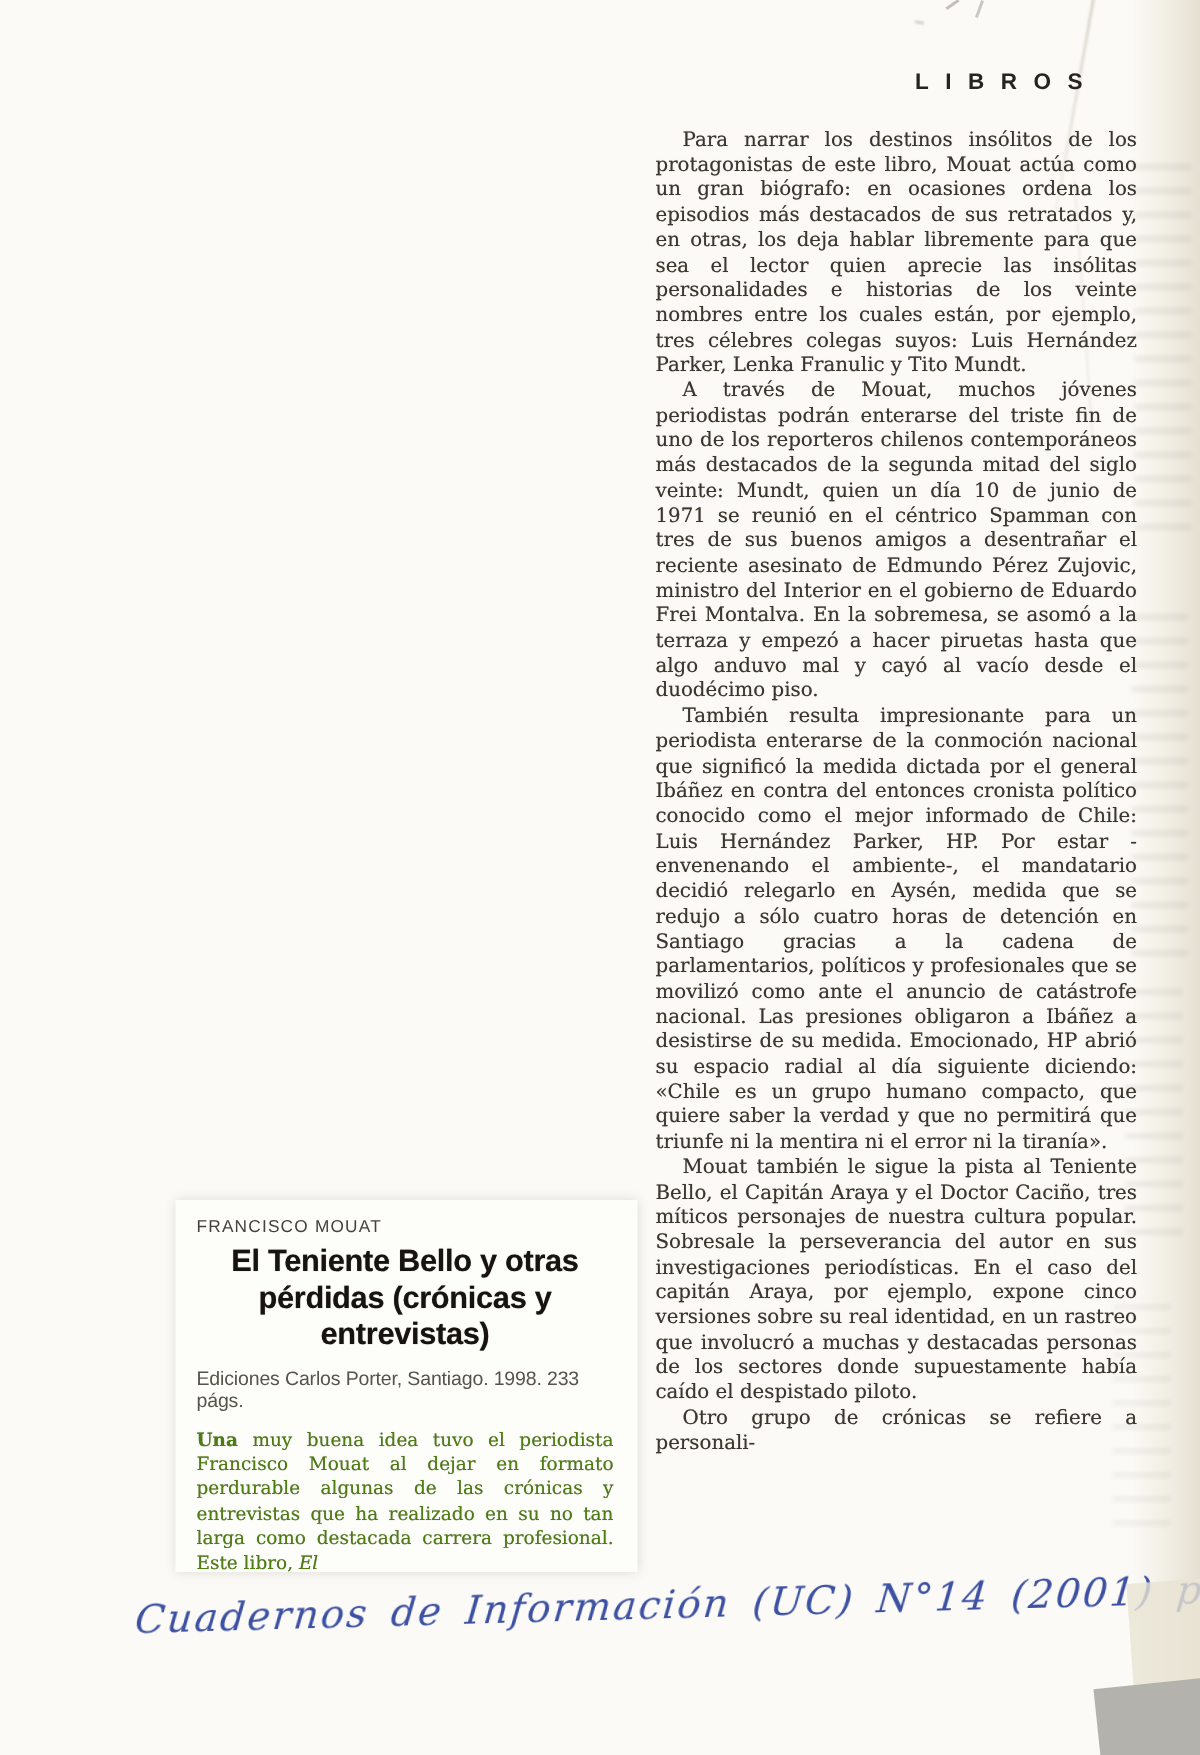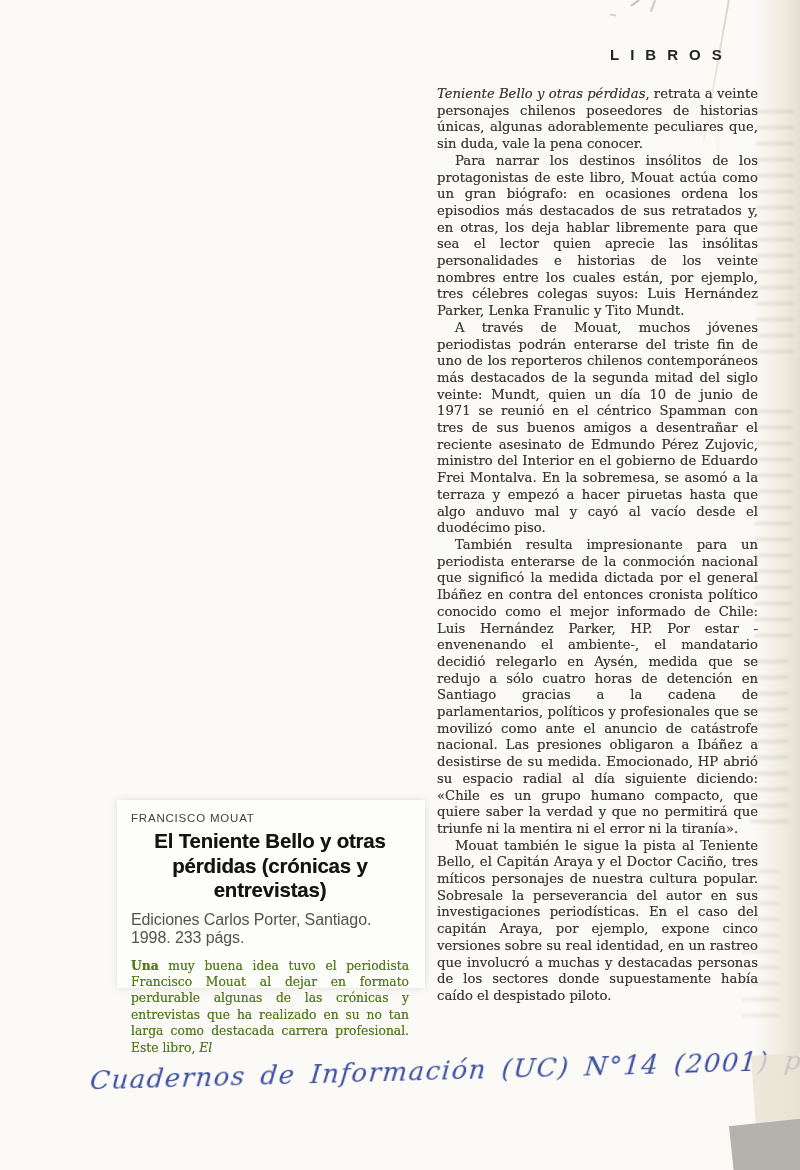--- a/index.html
+++ b/index.html
@@ -66,41 +66,41 @@
     font-size:13.2px; line-height:16.7px; color:#3a352e;
     text-align:justify;
     text-shadow:0 0 .5px rgba(58,53,46,.55);
   }
   .review-column p { margin:0; text-indent:18px; }
   .review-column p.no-indent { text-indent:0; }
   .review-column em { font-style:italic; }
 
   
   .clipping {
-    position:absolute; left:117px; top:800px; width:308px; height:188px;
+    position:absolute; left:117px; top:800px; width:308px; height:248px;
     background:#fdfdfa;
     box-shadow:0 0 7px rgba(90,85,70,.18);
     box-sizing:border-box;
     padding:12px 16px 0 14px;
   }
   .clipping .kicker {
     font-family:"Liberation Sans", sans-serif;
     font-size:11.5px; letter-spacing:.8px; color:#45413b;
   }
   .clipping .title {
     margin:5px 0 8px 0;
     font-family:"Liberation Sans", sans-serif;
     font-weight:bold; font-size:20.5px; line-height:24.5px;
     letter-spacing:-0.2px; color:#17140f;
     text-shadow:0 0 .6px rgba(23,20,15,.6);
     text-align:center;
   }
   .clipping .imprint {
     font-family:"Liberation Sans", sans-serif;
-    font-size:16px; letter-spacing:-0.1px; color:#57534b;
+    font-size:13px; letter-spacing:-0.1px; color:#57534b;
   }
   .clipping .intro {
     margin:11px 0 0 0;
     font-size:12.3px; line-height:16.4px; color:#4d7c0f;
     text-align:justify;
     text-shadow:0 0 .5px rgba(58,53,46,.5);
   }
   .clipping .intro b { font-weight:bold; }
   .clipping .intro em { font-style:italic; }
 
@@ -127,25 +127,25 @@
   <div class="smudge s4"></div>
   <div class="crease-1"></div>
   <div class="crease-2"></div>
   <div class="pencil-1"></div>
   <div class="pencil-2"></div>
   <div class="pencil-3"></div>
 
   <header class="libros">LIBROS</header>
 
   <main class="review-column">
-    <p class="no-indent"><em>Teniente Bello y otras pérdidas</em><span>, retrata a veinte personajes chilenos poseedores de historias únicas, algunas adorablemente peculiares que, sin duda, vale la pena conocer.</span></p>
     <p>Para narrar los destinos insólitos de los protagonistas de este libro, Mouat actúa como un gran biógrafo: en ocasiones ordena los episodios más destacados de sus retratados y, en otras, los deja hablar libremente para que sea el lector quien aprecie las insólitas personalidades e historias de los veinte nombres entre los cuales están, por ejemplo, tres célebres colegas suyos: Luis Hernández Parker, Lenka Franulic y Tito Mundt.</p>
     <p>A través de Mouat, muchos jóvenes periodistas podrán enterarse del triste fin de uno de los reporteros chilenos contemporáneos más destacados de la segunda mitad del siglo veinte: Mundt, quien un día 10 de junio de 1971 se reunió en el céntrico Spamman con tres de sus buenos amigos a desentrañar el reciente asesinato de Edmundo Pérez Zujovic, ministro del Interior en el gobierno de Eduardo Frei Montalva. En la sobremesa, se asomó a la terraza y empezó a hacer piruetas hasta que algo anduvo mal y cayó al vacío desde el duodécimo piso.</p>
     <p>También resulta impresionante para un periodista enterarse de la conmoción nacional que significó la medida dictada por el general Ibáñez en contra del entonces cronista político conocido como el mejor informado de Chile: Luis Hernández Parker, HP. Por estar -envenenando el ambiente-, el mandatario decidió relegarlo en Aysén, medida que se redujo a sólo cuatro horas de detención en Santiago gracias a la cadena de parlamentarios, políticos y profesionales que se movilizó como ante el anuncio de catástrofe nacional. Las presiones obligaron a Ibáñez a desistirse de su medida. Emocionado, HP abrió su espacio radial al día siguiente diciendo: «Chile es un grupo humano compacto, que quiere saber la verdad y que no permitirá que triunfe ni la mentira ni el error ni la tiranía».</p>
     <p>Mouat también le sigue la pista al Teniente Bello, el Capitán Araya y el Doctor Caciño, tres míticos personajes de nuestra cultura popular. Sobresale la perseverancia del autor en sus investigaciones periodísticas. En el caso del capitán Araya, por ejemplo, expone cinco versiones sobre su real identidad, en un rastreo que involucró a muchas y destacadas personas de los sectores donde supuestamente había caído el despistado piloto.</p>
+    <p>Otro grupo de crónicas se refiere a personali-</p>
   </main>
 
   <aside class="clipping">
     <div class="kicker">FRANCISCO MOUAT</div>
     <h1 class="title">El Teniente Bello y otras pérdidas (crónicas y entrevistas)</h1>
     <div class="imprint">Ediciones Carlos Porter, Santiago. 1998. 233 págs.</div>
     <p class="intro"><b>Una</b><span> muy buena idea tuvo el periodista Francisco Mouat al dejar en formato perdurable algunas de las crónicas y entrevistas que ha realizado en su no tan larga como destacada carrera profesional. Este libro, </span><em>El</em></p>
   </aside>
 
   <div class="handwriting">Cuadernos de Información (UC) N°14 (2001) p. 156</div>

